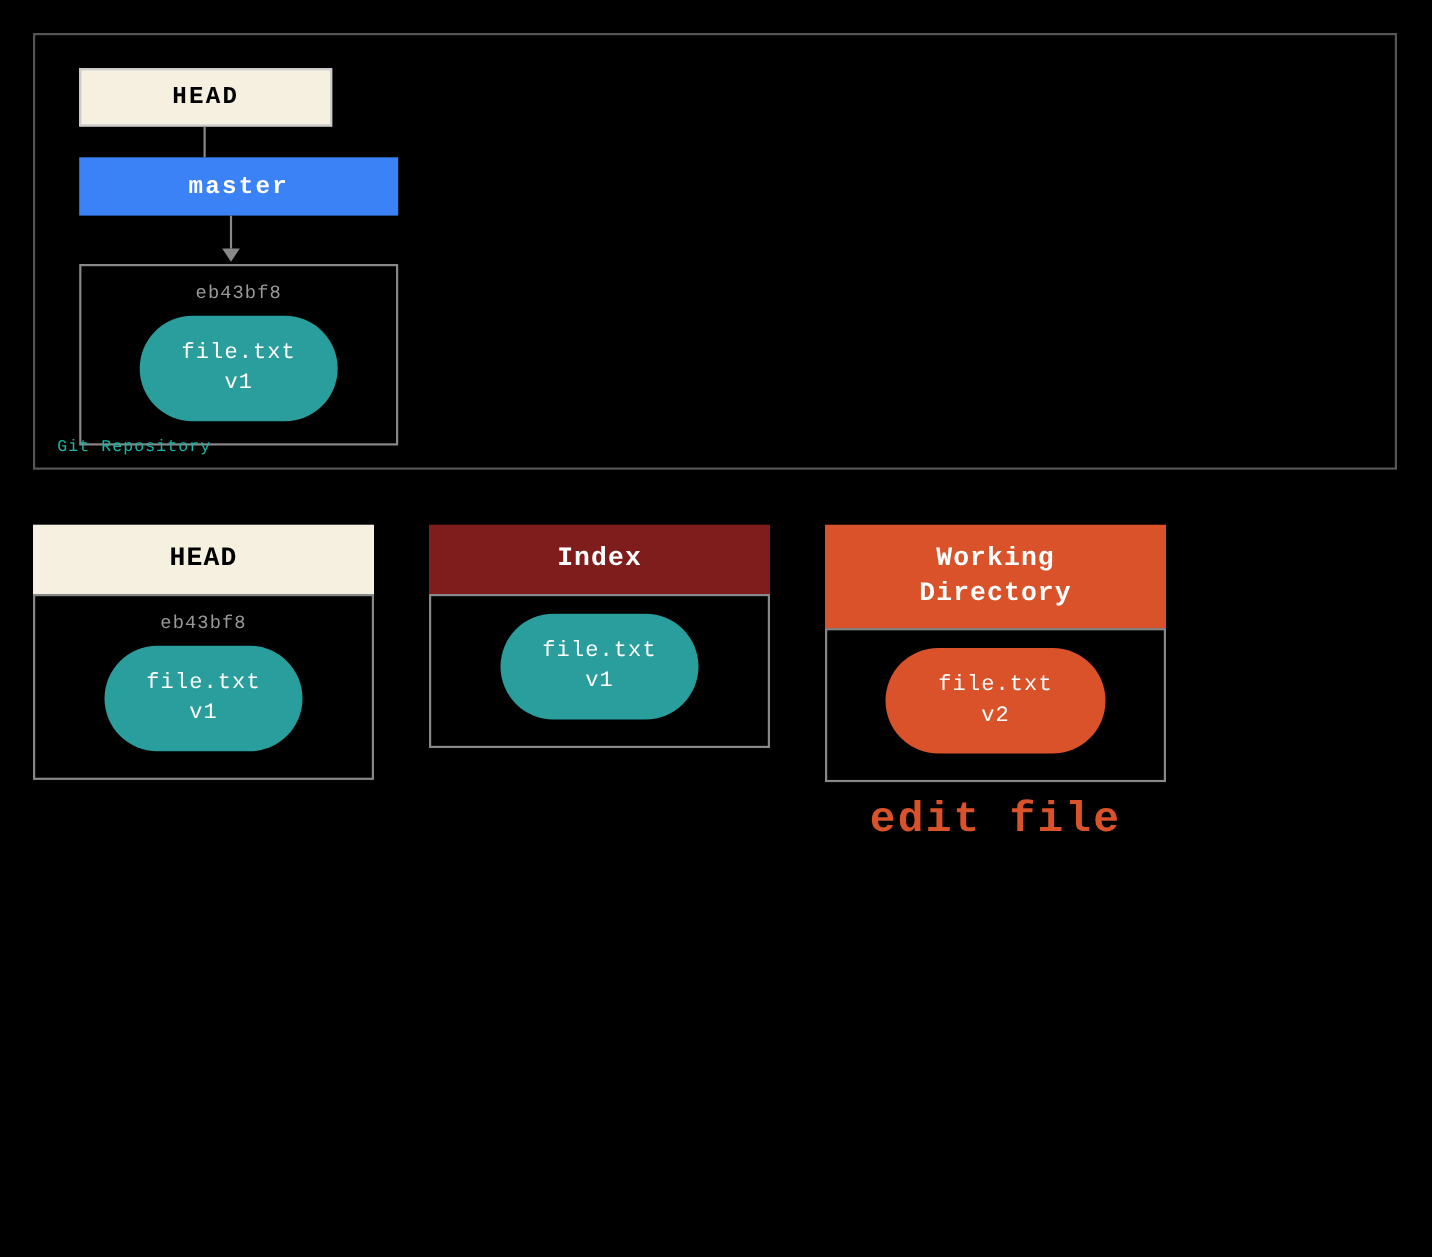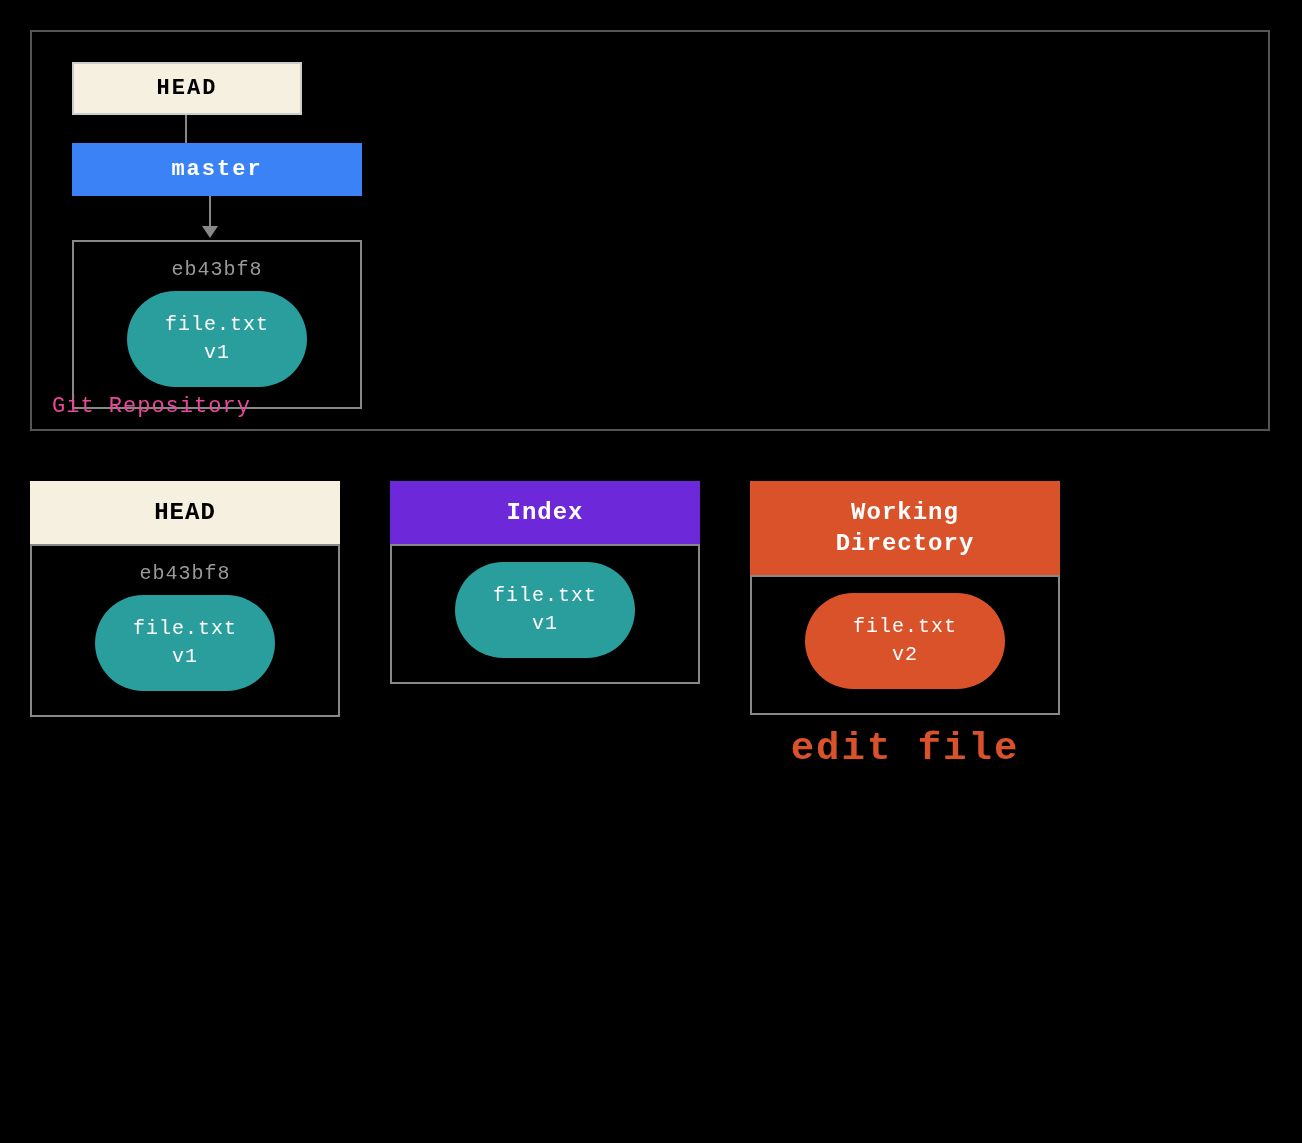--- a/index.html
+++ b/index.html
@@ -22,22 +22,22 @@
       width: 100%;
       max-width: 1240px;
       position: relative;
       margin-bottom: 50px;
     }
 
     .git-repo-label {
       position: absolute;
       bottom: 10px;
       left: 20px;
-      color: #ec4899;
-      font-size: 22px;
+      color: #14b8a6;
+      font-size: 15px;
       letter-spacing: 1px;
     }
 
     .repo-inner {
       display: flex;
       flex-direction: column;
       align-items: flex-start;
       gap: 0;
       width: 280px;
     }
@@ -105,21 +105,21 @@
       padding: 16px 20px 20px 20px;
       width: 290px;
       display: flex;
       flex-direction: column;
       align-items: center;
       gap: 10px;
     }
 
     .commit-hash {
       color: #999;
-      font-size: 20px;
+      font-size: 17px;
       letter-spacing: 1px;
       align-self: center;
       text-align: right;
     }
 
     .blob-pill {
       background: #2a9d9d;
       border-radius: 50px;
       color: #fff;
       font-size: 20px;
@@ -157,21 +157,21 @@
       letter-spacing: 1px;
       line-height: 1.3;
     }
 
     .col-header-head {
       background: #f5f0e0;
       color: #000;
     }
 
     .col-header-index {
-      background: #6d28d9;
+      background: #7f1d1d;
       color: #fff;
     }
 
     .col-header-working {
       background: #d9522a;
       color: #fff;
     }
 
     
     .col-box {

